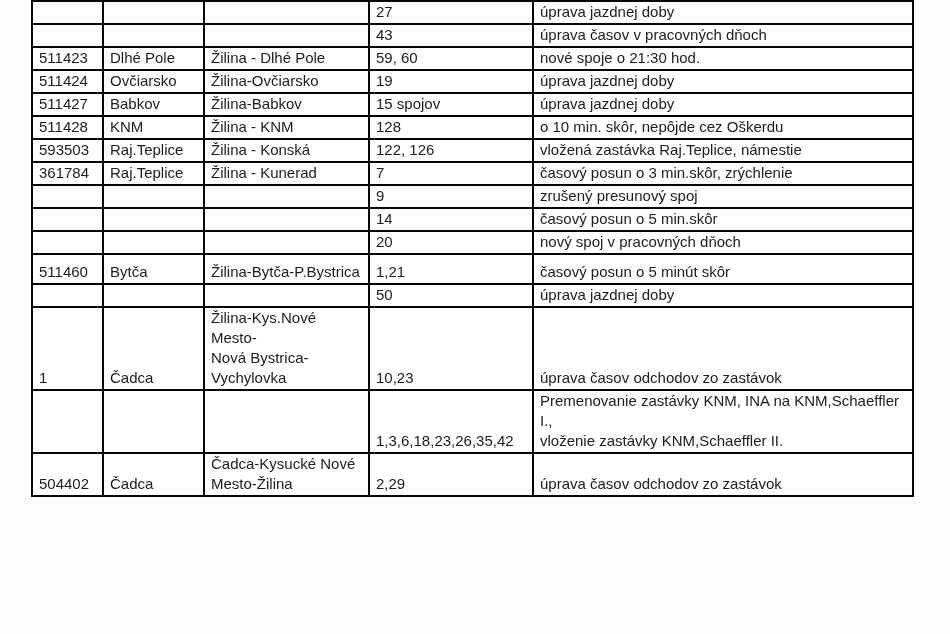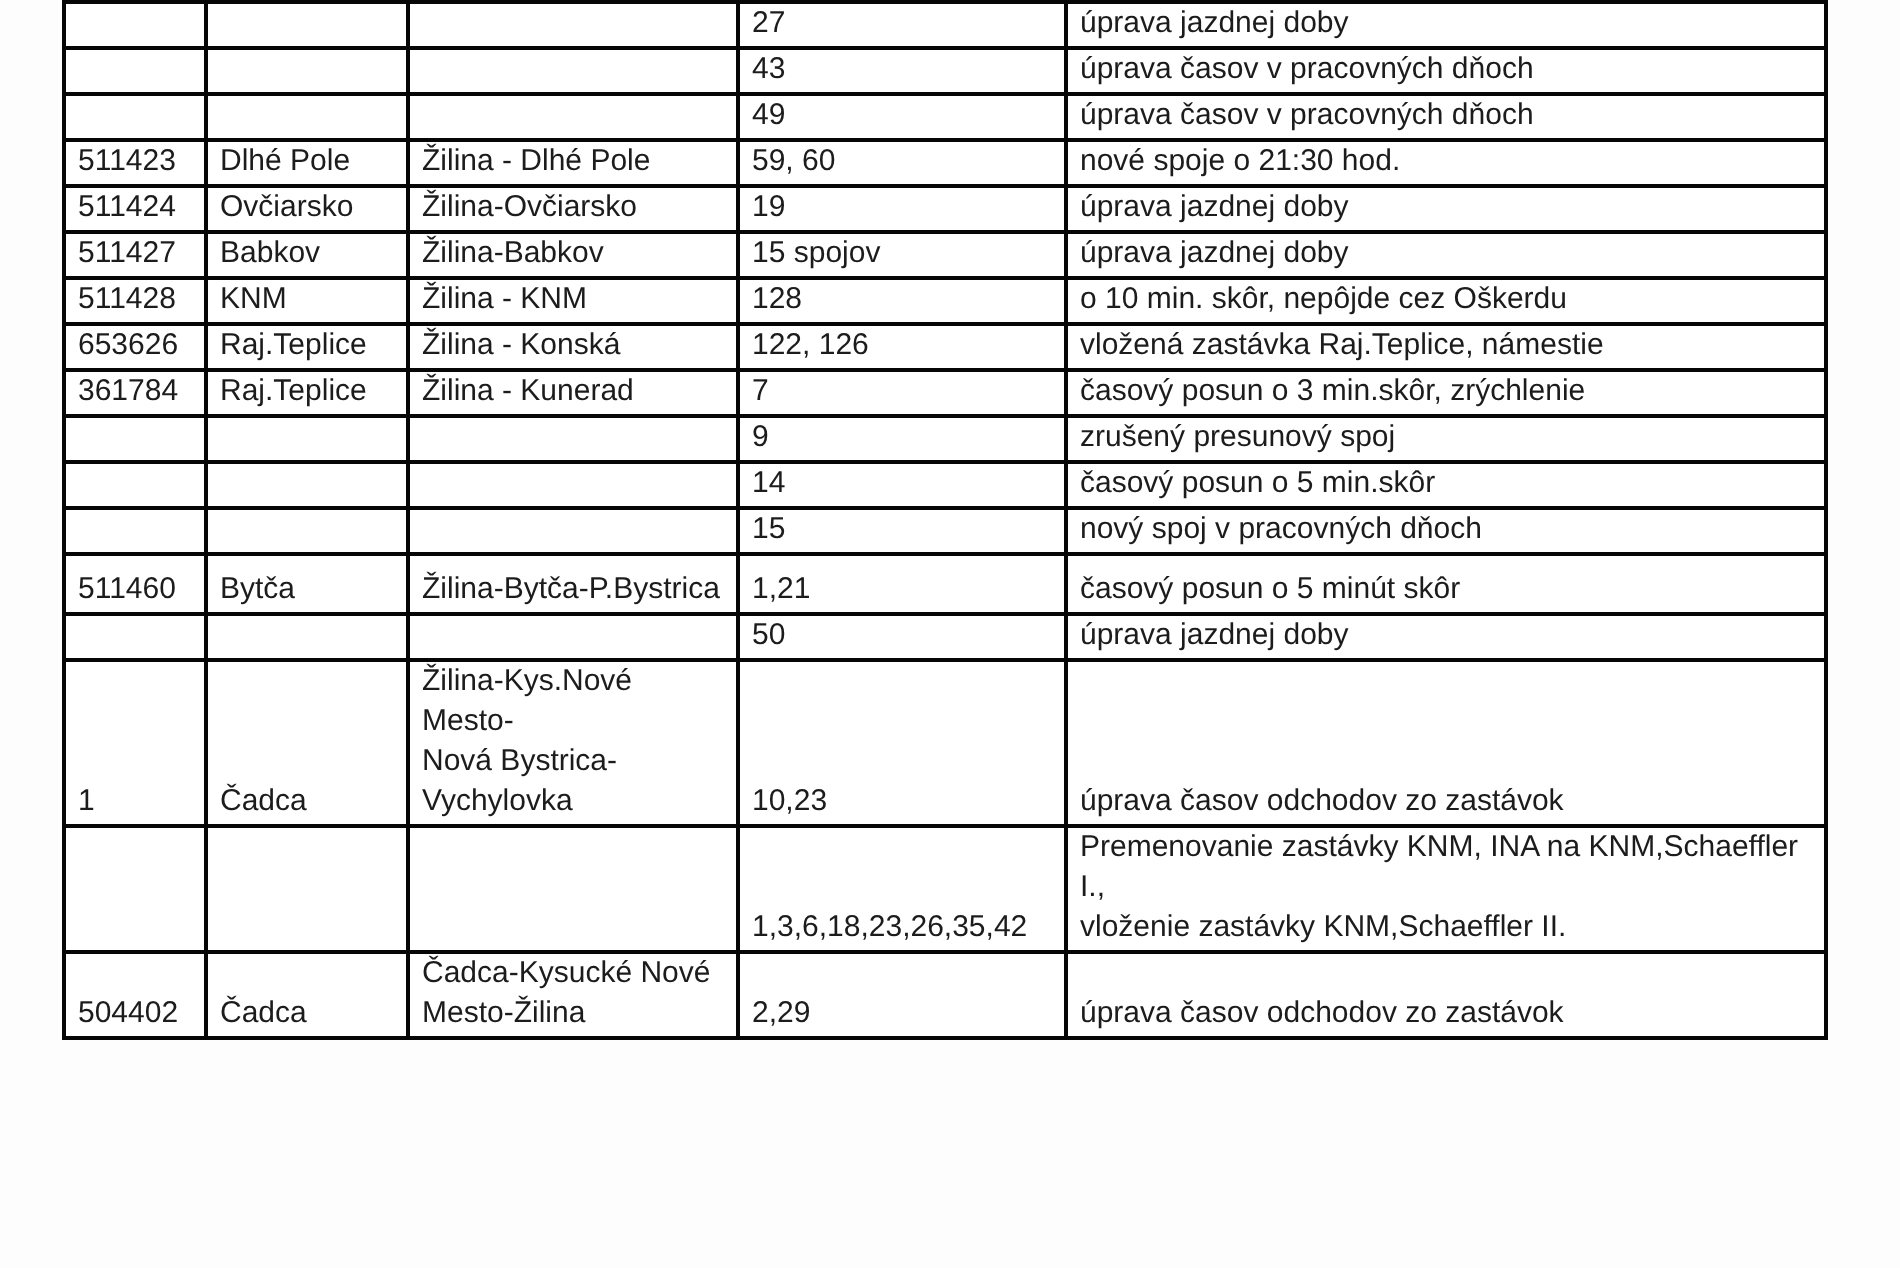--- a/index.html
+++ b/index.html
@@ -66,27 +66,20 @@
         <td class="c5">úprava jazdnej doby</td>
       </tr>
       <tr class="row">
         <td class="c1"></td>
         <td class="c2"></td>
         <td class="c3"></td>
         <td class="c4">43</td>
         <td class="c5">úprava časov v pracovných dňoch</td>
       </tr>
       <tr class="row">
-        <td class="c1"></td>
-        <td class="c2"></td>
-        <td class="c3"></td>
-        <td class="c4">49</td>
-        <td class="c5">úprava časov v pracovných dňoch</td>
-      </tr>
-      <tr class="row">
         <td class="c1">511423</td>
         <td class="c2">Dlhé Pole</td>
         <td class="c3">Žilina - Dlhé Pole</td>
         <td class="c4">59, 60</td>
         <td class="c5">nové spoje o 21:30 hod.</td>
       </tr>
       <tr class="row">
         <td class="c1">511424</td>
         <td class="c2">Ovčiarsko</td>
         <td class="c3">Žilina-Ovčiarsko</td>
@@ -101,21 +94,21 @@
         <td class="c5">úprava jazdnej doby</td>
       </tr>
       <tr class="row">
         <td class="c1">511428</td>
         <td class="c2">KNM</td>
         <td class="c3">Žilina - KNM</td>
         <td class="c4">128</td>
         <td class="c5">o 10 min. skôr, nepôjde cez Oškerdu</td>
       </tr>
       <tr class="row">
-        <td class="c1">653626</td>
+        <td class="c1">593503</td>
         <td class="c2">Raj.Teplice</td>
         <td class="c3">Žilina - Konská</td>
         <td class="c4">122, 126</td>
         <td class="c5">vložená zastávka Raj.Teplice, námestie</td>
       </tr>
       <tr class="row">
         <td class="c1">361784</td>
         <td class="c2">Raj.Teplice</td>
         <td class="c3">Žilina - Kunerad</td>
         <td class="c4">7</td>
@@ -132,21 +125,21 @@
         <td class="c1"></td>
         <td class="c2"></td>
         <td class="c3"></td>
         <td class="c4">14</td>
         <td class="c5">časový posun o 5 min.skôr</td>
       </tr>
       <tr class="row">
         <td class="c1"></td>
         <td class="c2"></td>
         <td class="c3"></td>
-        <td class="c4">15</td>
+        <td class="c4">20</td>
         <td class="c5">nový spoj v pracovných dňoch</td>
       </tr>
       <tr class="row t2">
         <td class="c1">511460</td>
         <td class="c2">Bytča</td>
         <td class="c3">Žilina-Bytča-P.Bystrica</td>
         <td class="c4">1,21</td>
         <td class="c5">časový posun o 5 minút skôr</td>
       </tr>
       <tr class="row">

